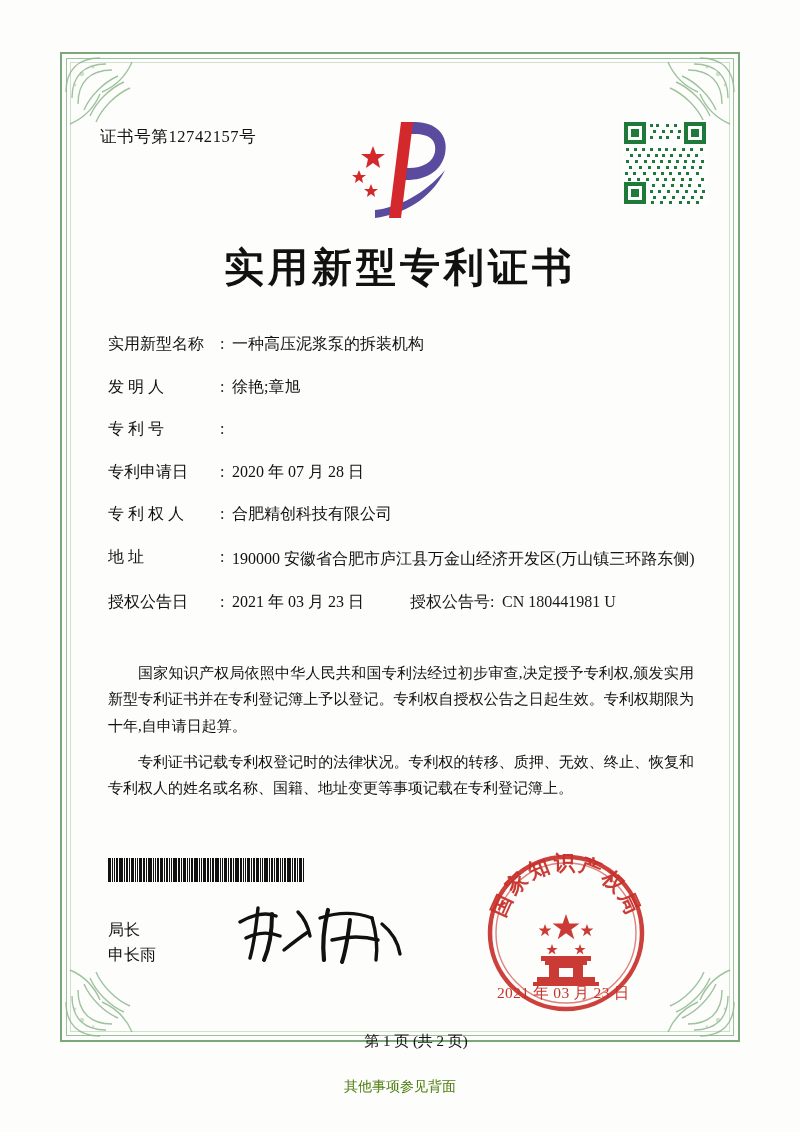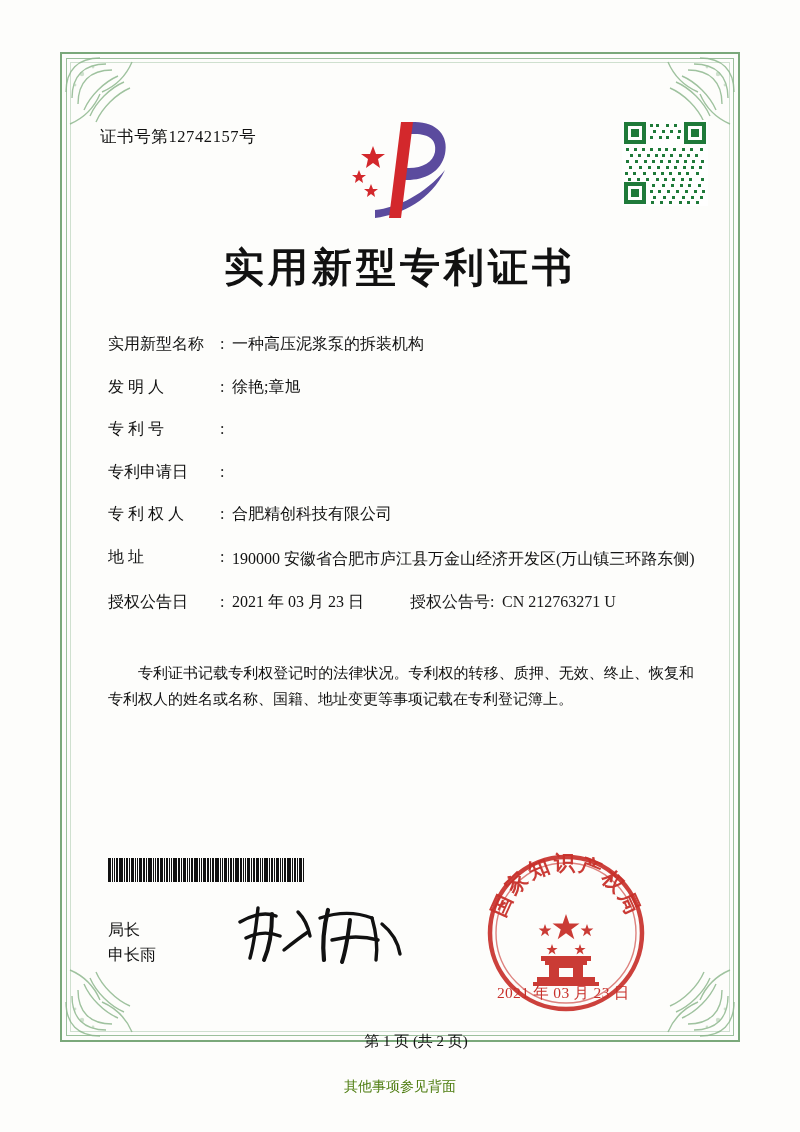--- a/index.html
+++ b/index.html
@@ -455,46 +455,48 @@
     </div>
 
     <div class="field-row">
       <span class="field-label">专  利  号</span>
       <span class="field-colon">:</span>
     </div>
 
     <div class="field-row">
       <span class="field-label">专利申请日</span>
       <span class="field-colon">:</span>
+      <span class="field-value">2020 年 07 月 28 日</span>
     </div>
 
     <div class="field-row">
       <span class="field-label">专 利 权 人</span>
       <span class="field-colon">:</span>
       <span class="field-value">合肥精创科技有限公司</span>
     </div>
 
     <div class="field-row">
       <span class="field-label">地        址</span>
       <span class="field-colon">:</span>
       <span class="field-value addr-value">190000  安徽省合肥市庐江县万金山经济开发区(万山镇三环路东侧)</span>
     </div>
 
     <div class="field-row two-col">
       <span class="field-label">授权公告日</span>
       <span class="field-colon">:</span>
       <span class="field-value">2021 年 03 月 23 日</span>
       <span class="sub-label">授权公告号</span>
       <span class="field-colon">:</span>
-      <span class="sub-label">CN 212763271 U</span>
+      <span class="sub-label">CN 180441981 U</span>
     </div>
 
   </div>
 
   <div class="paras">
+    <p>国家知识产权局依照中华人民共和国专利法经过初步审查,决定授予专利权,颁发实用新型专利证书并在专利登记簿上予以登记。专利权自授权公告之日起生效。专利权期限为十年,自申请日起算。</p>
     <p>专利证书记载专利权登记时的法律状况。专利权的转移、质押、无效、终止、恢复和专利权人的姓名或名称、国籍、地址变更等事项记载在专利登记簿上。</p>
   </div>
 
   <div class="barcode">
     <span style="width:3px"></span><span style="width:1px"></span><span style="width:1px"></span><span style="width:2px"></span><span style="width:4px"></span><span style="width:1px"></span><span style="width:2px"></span><span style="width:1px"></span><span style="width:3px"></span><span style="width:1px"></span><span style="width:1px"></span><span style="width:3px"></span><span style="width:2px"></span><span style="width:1px"></span><span style="width:4px"></span><span style="width:1px"></span><span style="width:1px"></span><span style="width:2px"></span><span style="width:3px"></span><span style="width:1px"></span><span style="width:2px"></span><span style="width:1px"></span><span style="width:1px"></span><span style="width:4px"></span><span style="width:2px"></span><span style="width:1px"></span><span style="width:3px"></span><span style="width:1px"></span><span style="width:1px"></span><span style="width:2px"></span><span style="width:4px"></span><span style="width:1px"></span><span style="width:1px"></span><span style="width:3px"></span><span style="width:2px"></span><span style="width:1px"></span><span style="width:2px"></span><span style="width:4px"></span><span style="width:1px"></span><span style="width:1px"></span><span style="width:3px"></span><span style="width:1px"></span><span style="width:2px"></span><span style="width:1px"></span><span style="width:4px"></span><span style="width:2px"></span><span style="width:1px"></span><span style="width:1px"></span><span style="width:3px"></span><span style="width:1px"></span><span style="width:2px"></span><span style="width:3px"></span><span style="width:1px"></span><span style="width:1px"></span><span style="width:4px"></span><span style="width:1px"></span><span style="width:2px"></span><span style="width:1px"></span><span style="width:3px"></span><span style="width:1px"></span><span style="width:1px"></span><span style="width:2px"></span><span style="width:4px"></span><span style="width:1px"></span><span style="width:2px"></span><span style="width:1px"></span><span style="width:3px"></span><span style="width:1px"></span>
   </div>
 
   <div class="director">
     <div>局长</div>
     <div>申长雨</div>

